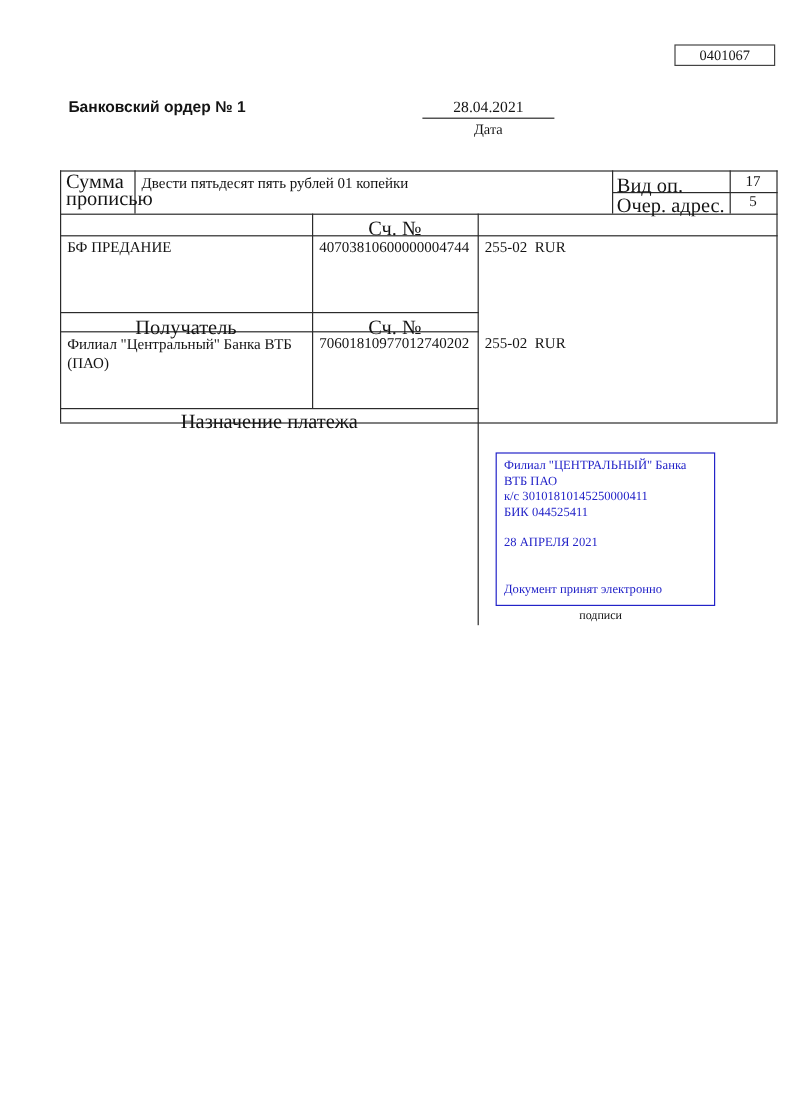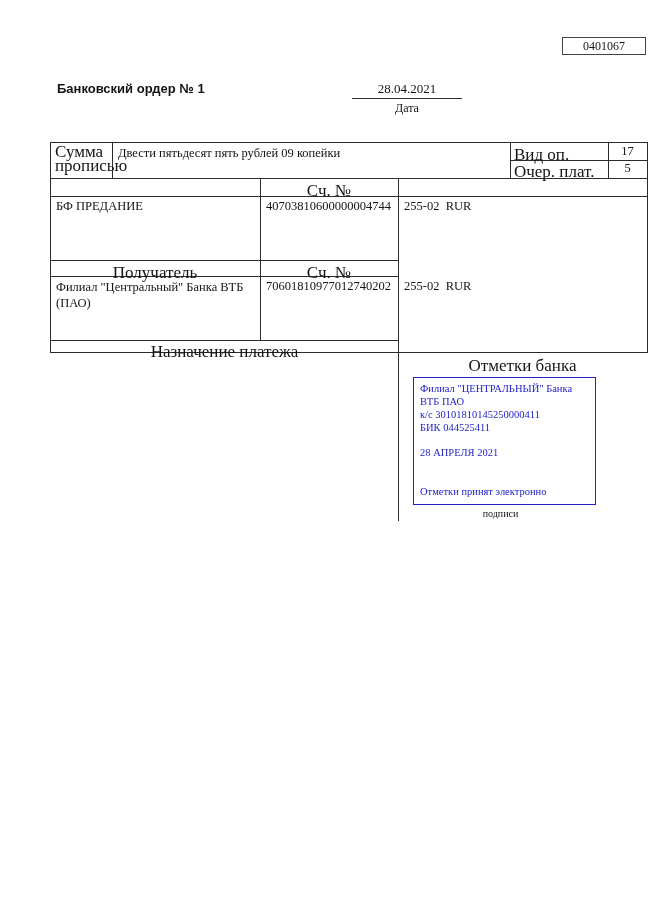--- a/index.html
+++ b/index.html
@@ -57,50 +57,49 @@
   <div class="vl" style="left:398px; top:178px; height:343px"></div>
 
   <div class="abs form-code">0401067</div>
   <div class="abs doc-title">Банковский ордер № 1</div>
 
   <div class="abs date-value center">28.04.2021</div>
   <div class="hl date-underline"></div>
   <div class="abs date-label center tiny">Дата</div>
 
   <div class="abs small" style="left:55px; top:145px; width:56px; line-height:14px">Сумма прописью</div>
-  <div class="abs val" style="left:118px; top:146px">Двести пятьдесят пять рублей 09 копейки</div>
+  <div class="abs val" style="left:118px; top:146px">Двести пятьдесят пять рублей 01 копейки</div>
 
   <div class="abs small" style="left:514px; top:145px">Вид оп.</div>
   <div class="abs val center" style="left:608px; top:144px; width:39px">17</div>
-  <div class="abs small" style="left:514px; top:162px">Очер. плат.</div>
+  <div class="abs small" style="left:514px; top:162px">Очер. адрес.</div>
   <div class="abs val center" style="left:608px; top:161px; width:39px">5</div>
 
   <div class="abs small center" style="left:260px; top:181px; width:138px">Сч. №</div>
 
   <div class="abs val" style="left:56px; top:199px">БФ ПРЕДАНИЕ</div>
   <div class="abs val" style="left:266px; top:199px">40703810600000004744</div>
   <div class="abs val pre" style="left:404px; top:199px">255-02  RUR</div>
 
   <div class="abs small center" style="left:50px; top:263px; width:210px">Получатель</div>
   <div class="abs small center" style="left:260px; top:263px; width:138px">Сч. №</div>
 
   <div class="abs val" style="left:56px; top:279px; width:192px; line-height:16px">Филиал "Центральный" Банка ВТБ (ПАО)</div>
   <div class="abs val" style="left:266px; top:279px">70601810977012740202</div>
   <div class="abs val pre" style="left:404px; top:279px">255-02  RUR</div>
 
   <div class="abs small center" style="left:50px; top:342px; width:349px">Назначение платежа</div>
 
-  <div class="abs small center" style="left:398px; top:356px; width:249px">Отметки банка</div>
 
   <div class="abs stamp" style="border-color: rgb(35, 35, 200); color: rgb(35, 35, 200);">
     <div class="stamp-lines">
       <div>Филиал "ЦЕНТРАЛЬНЫЙ" Банка</div>
       <div>ВТБ ПАО</div>
       <div>к/с 30101810145250000411</div>
       <div>БИК 044525411</div>
     </div>
     <div class="stamp-date">28 АПРЕЛЯ 2021</div>
-    <div class="stamp-note">Отметки принят электронно</div>
+    <div class="stamp-note">Документ принят электронно</div>
   </div>
 
   <div class="abs center" style="left:398px; top:508px; width:205px; font-size:10px">подписи</div>
 
 </div>
 
 </body></html>

